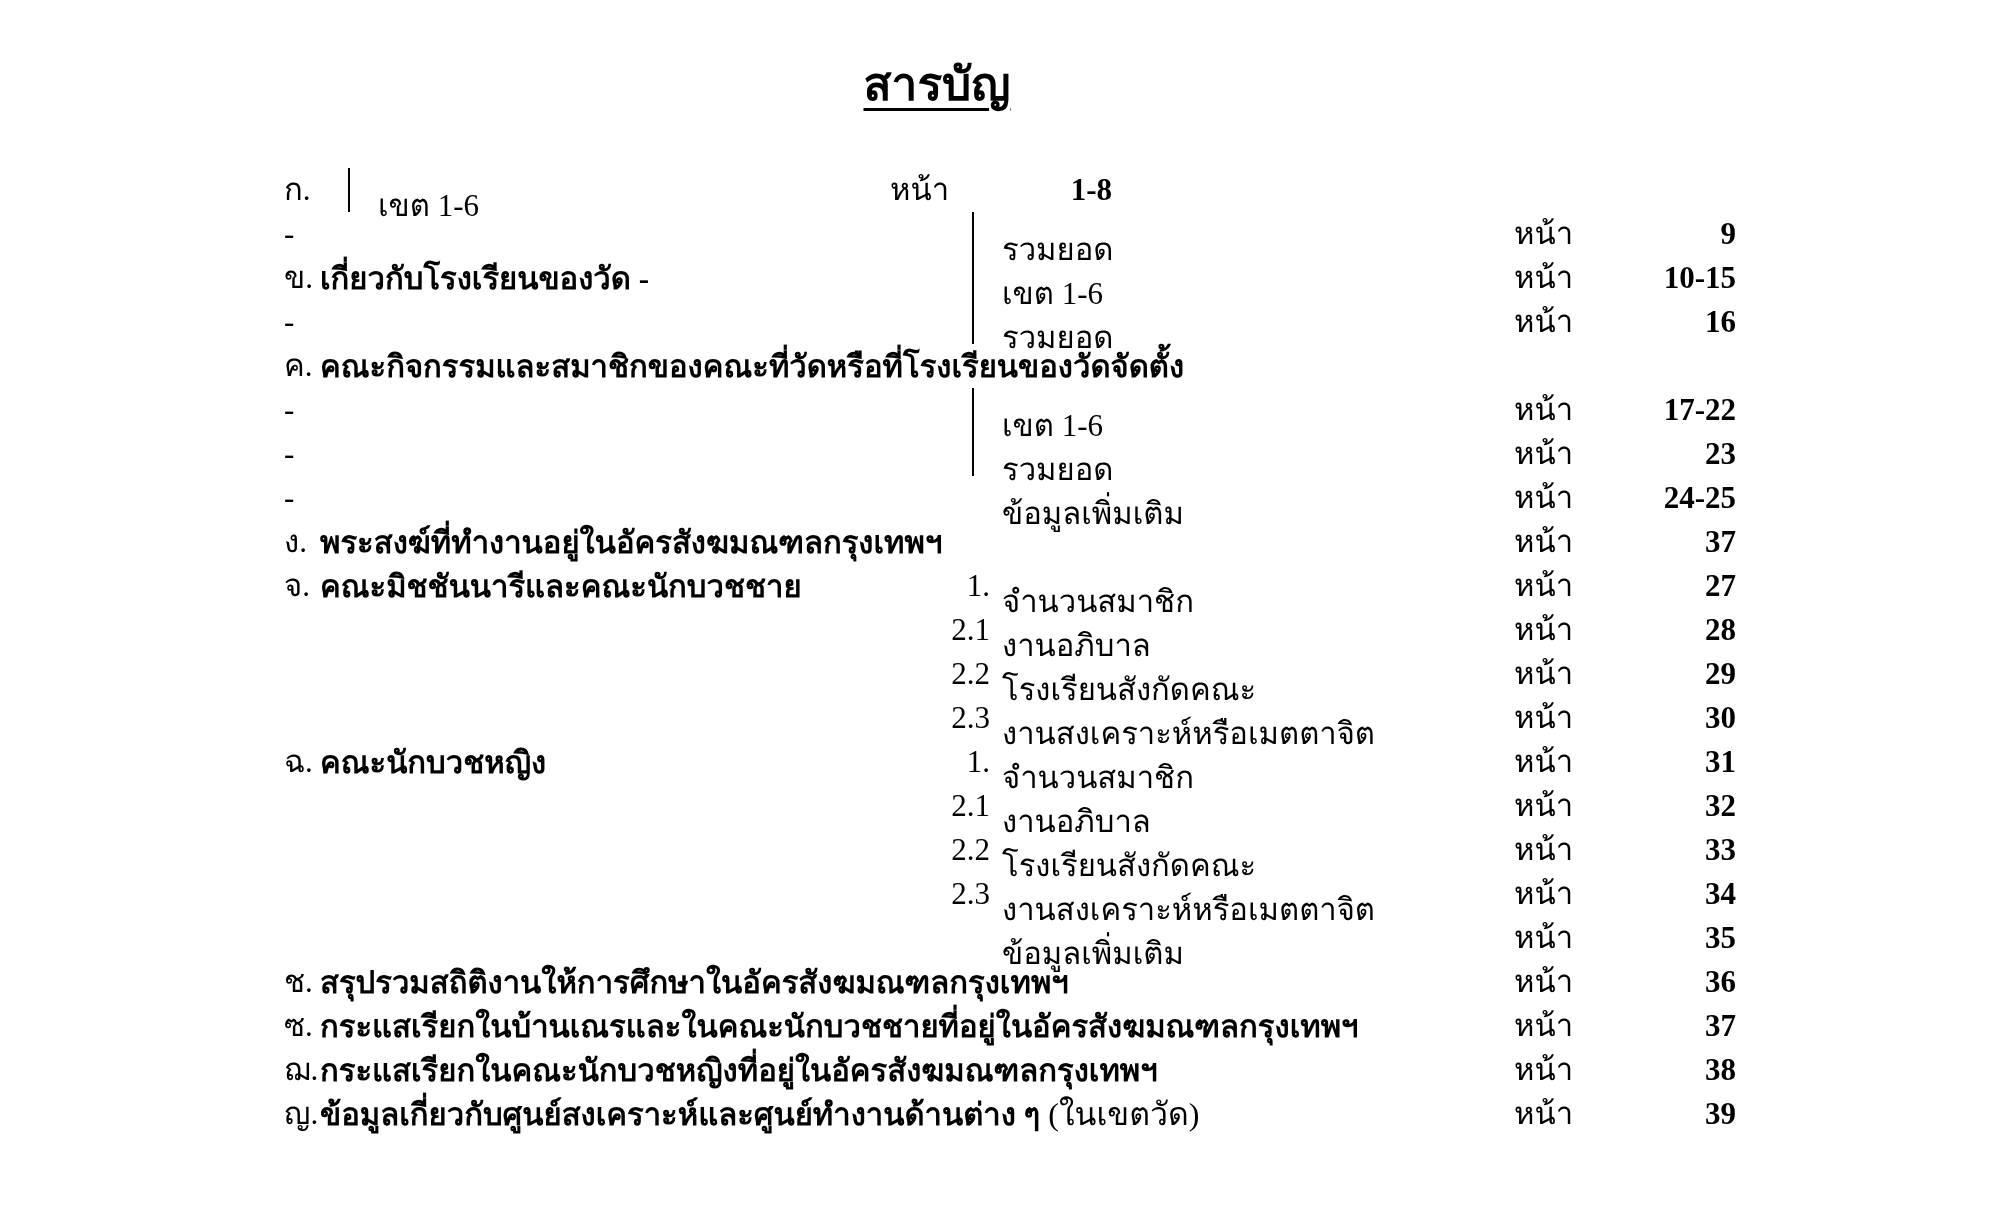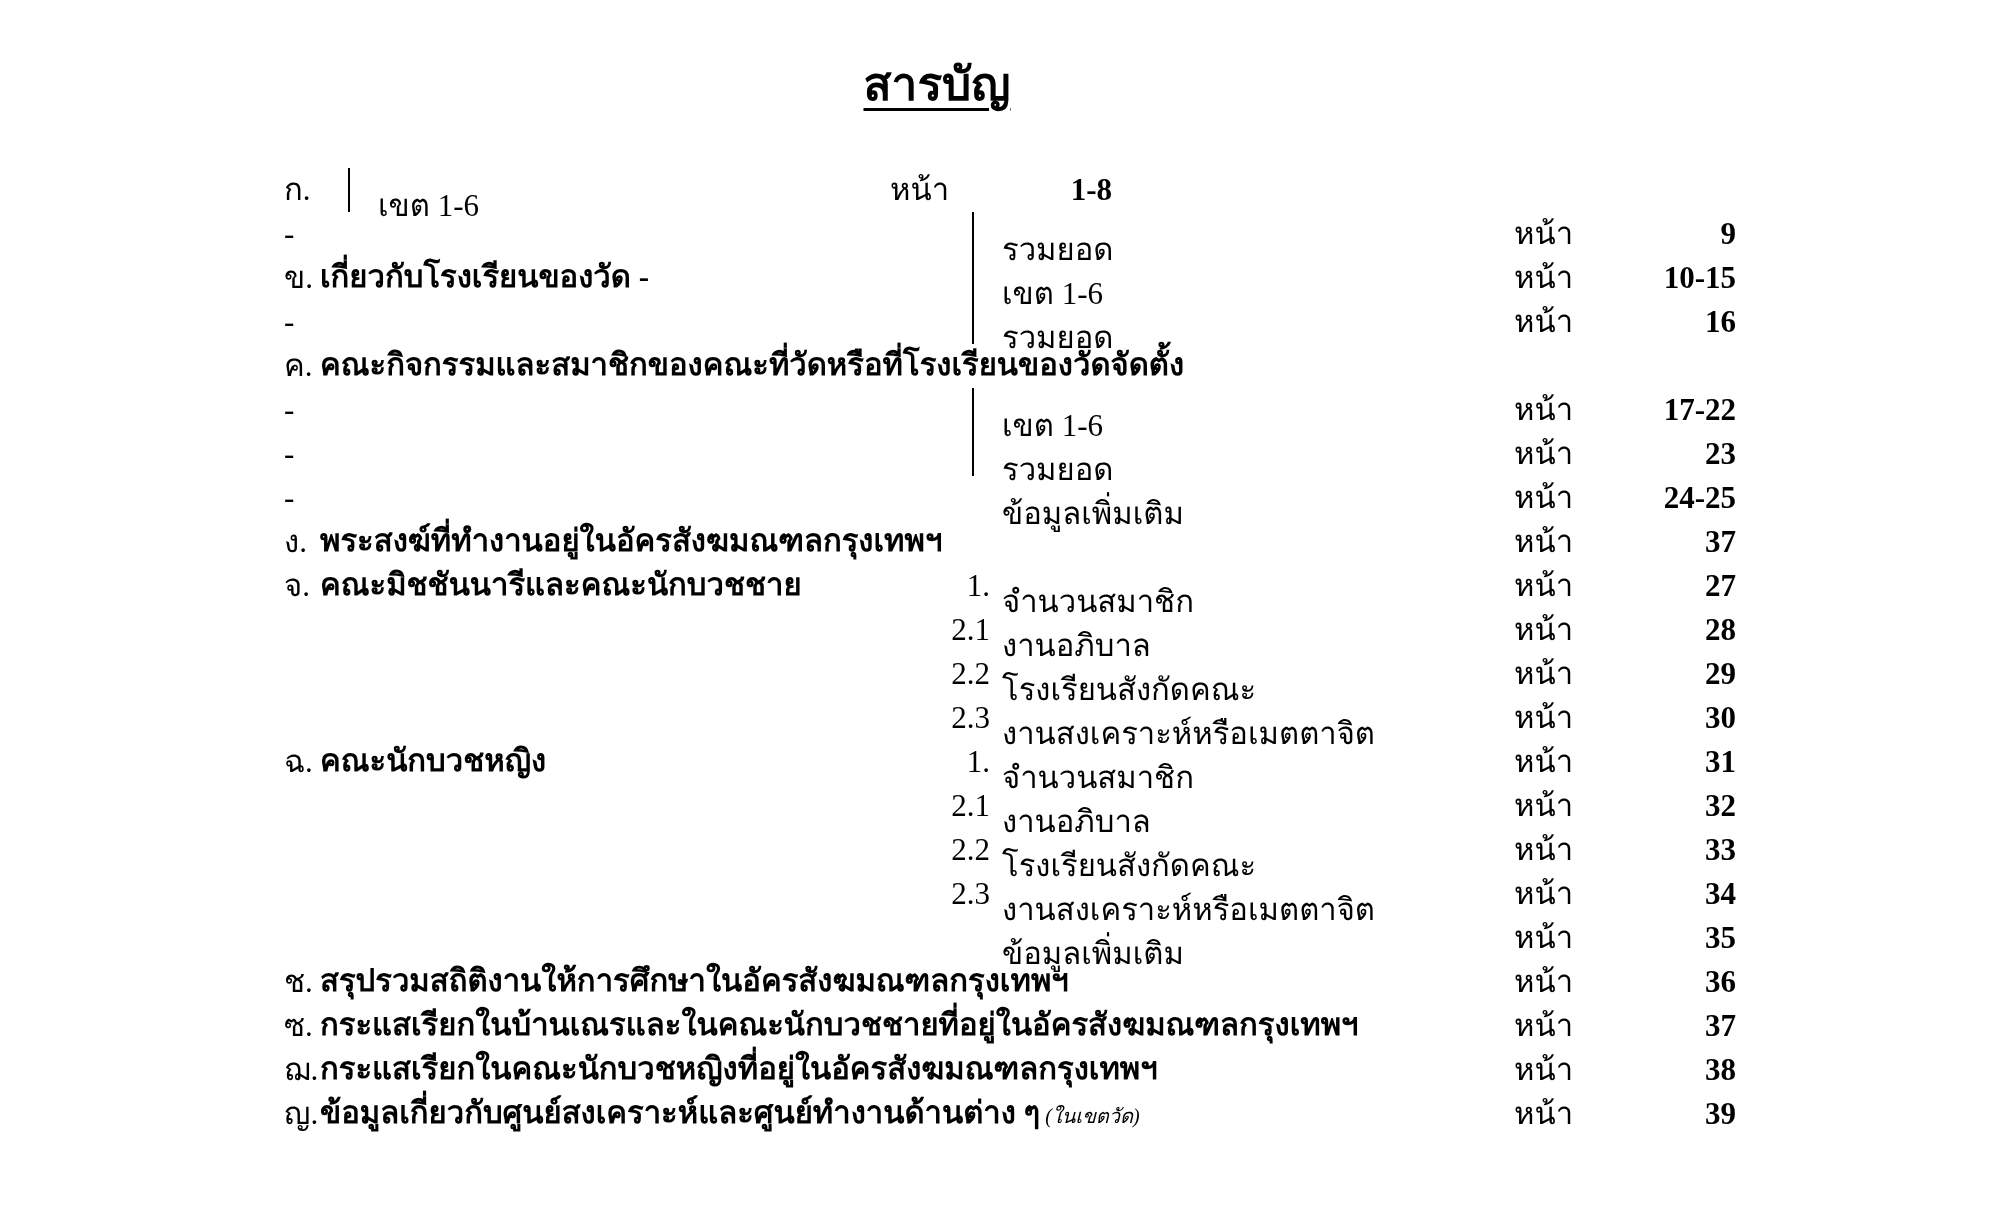--- a/index.html
+++ b/index.html
@@ -27,21 +27,21 @@
   .row{
     display:flex;
     align-items:center;
     height:44px;
     font-size:31px;
     line-height:44px;
     white-space:nowrap;
   }
   .c-label{width:36px;flex:none;}
   .c-title{width:624px;flex:none;font-weight:bold;overflow:visible;}
-  .c-title .suffix{font-weight:normal;font-style:italic;font-size:20px;}
+  .c-title .suffix{font-weight:normal;font-size:32px;}
   .c-mid{
     width:570px;flex:none;
     position:relative;
     align-self:stretch;
     display:flex;align-items:center;
   }
   .c-mid .bar{
     position:absolute;left:28px;top:0;bottom:0;
     width:2px;background:#000;
   }

